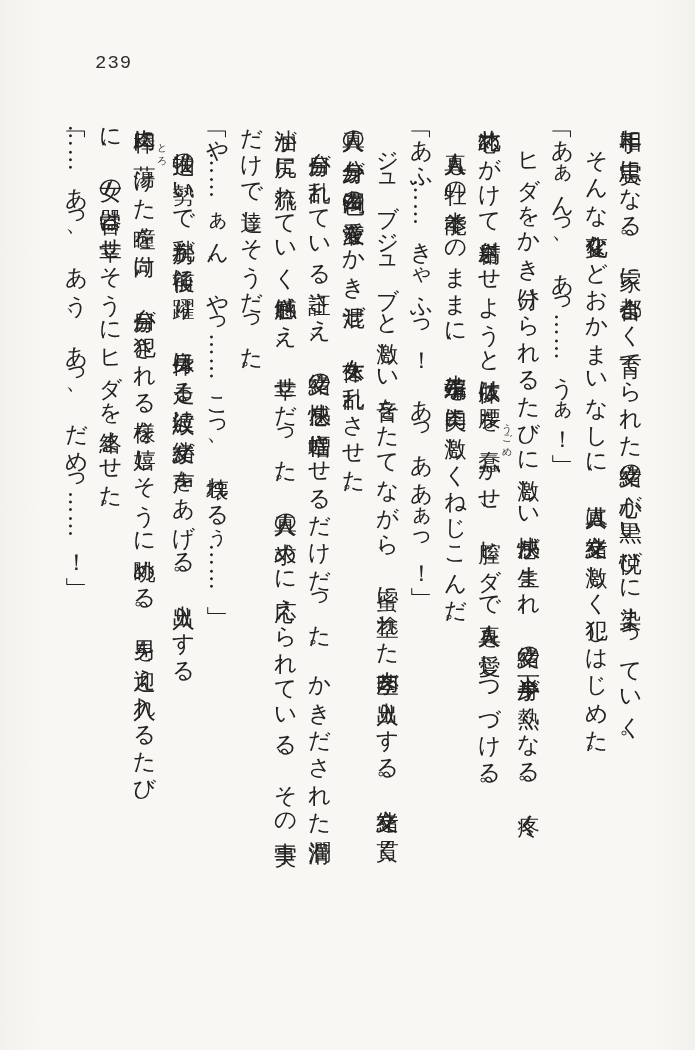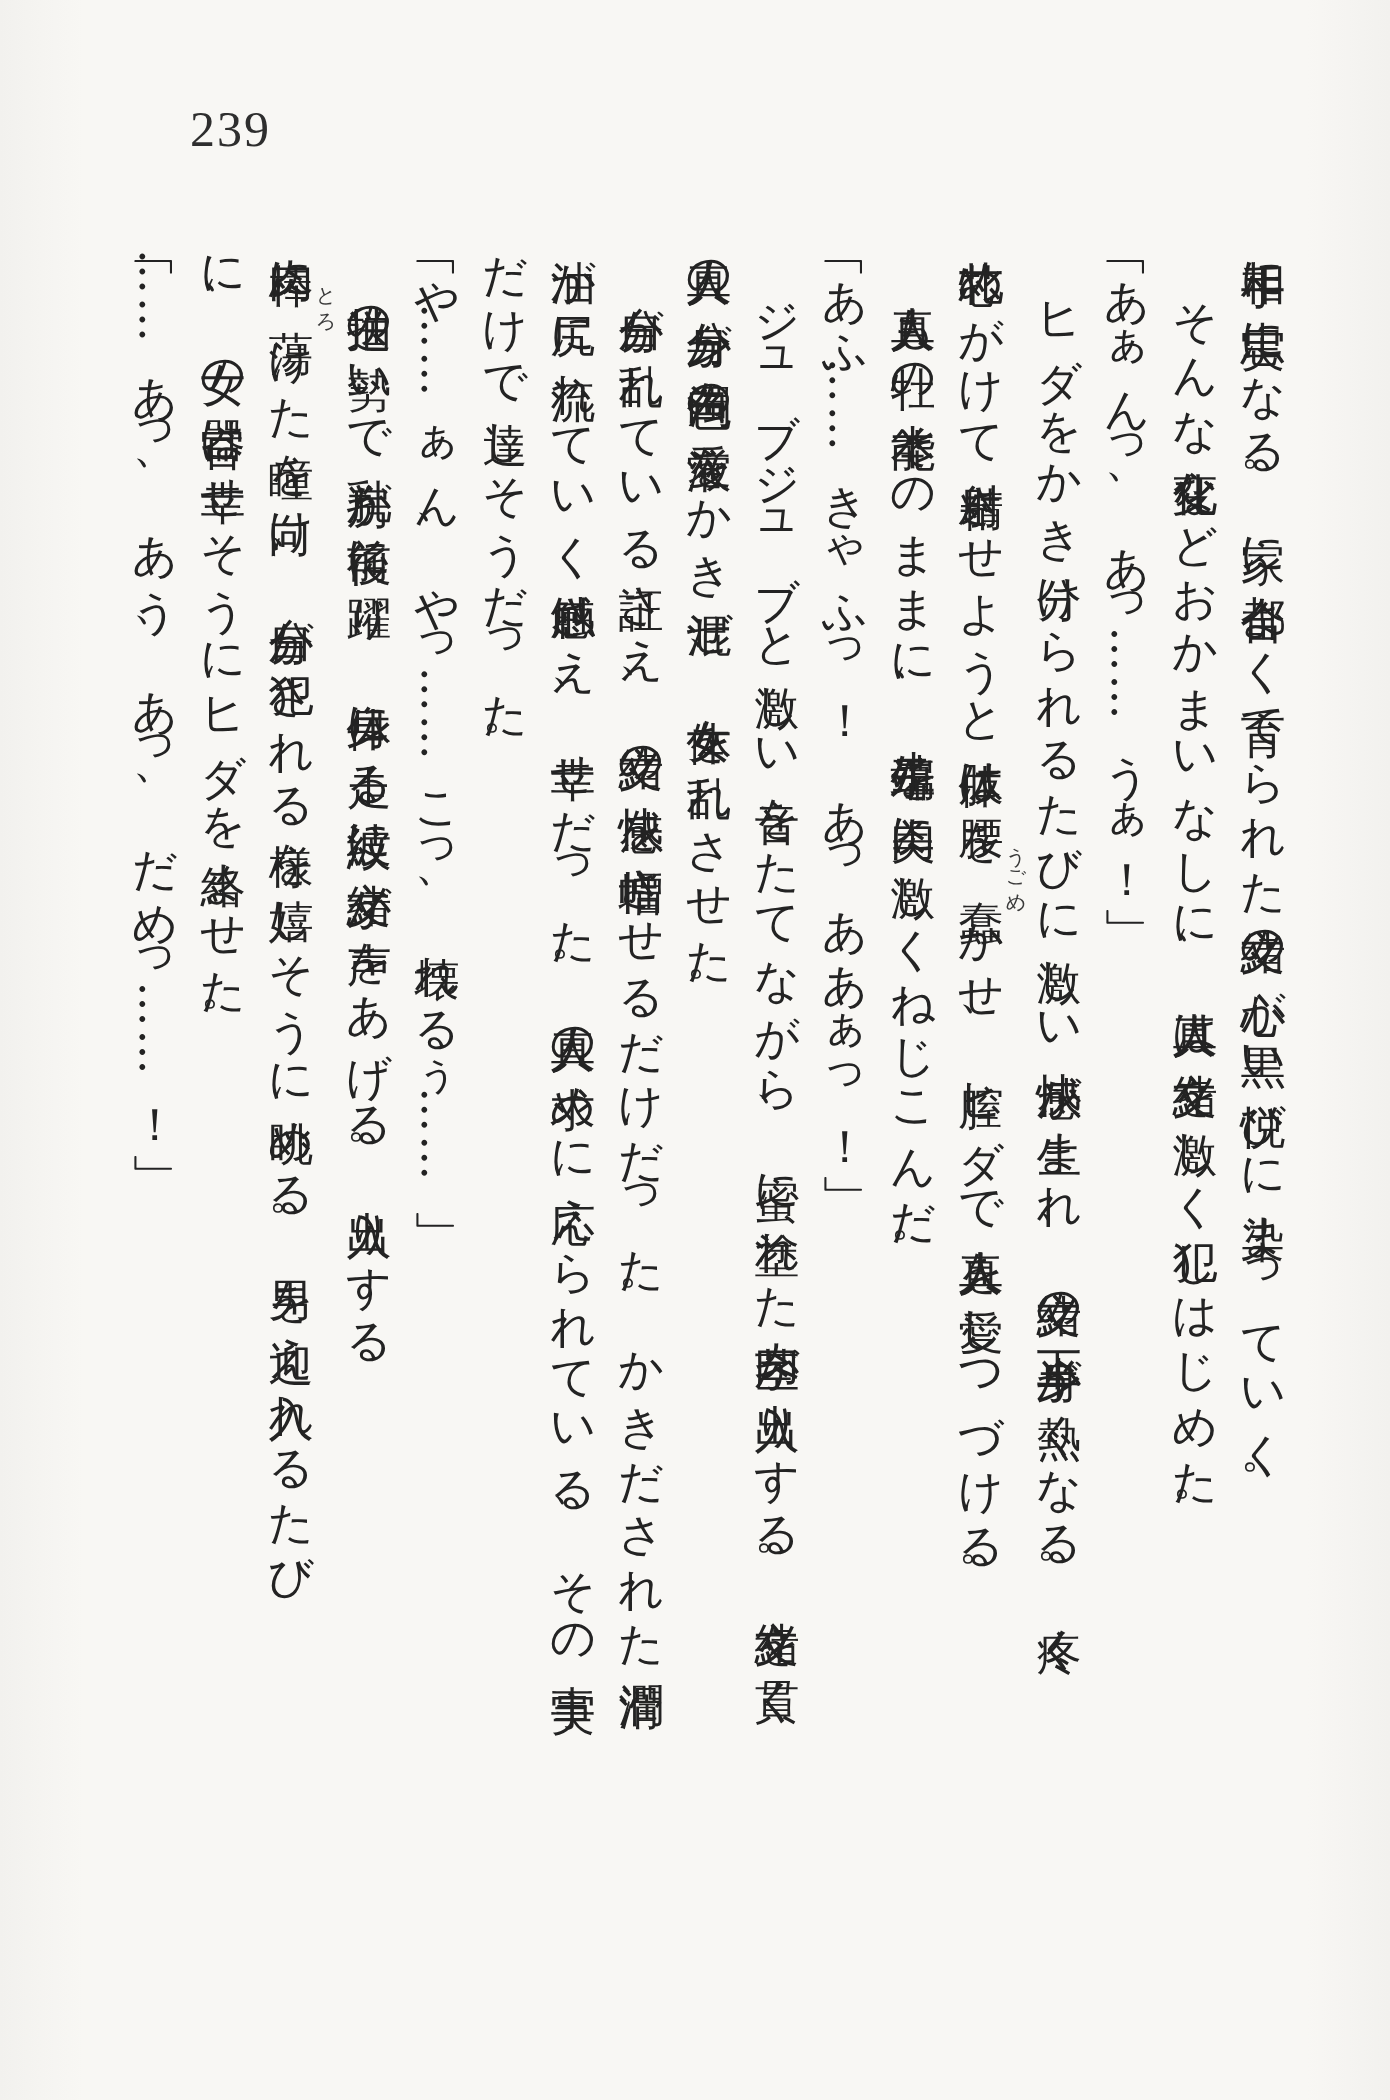--- a/index.html
+++ b/index.html
@@ -16,24 +16,24 @@
   }
   .page {
     position: absolute;
     inset: 0;
     background: linear-gradient(90deg, #f2f1ee 0%, #f8f7f4 6%, #f8f7f4 94%, #f2f1ee 100%);
   }
   .page-number {
     position: absolute;
     top: 52px;
     left: 95px;
-    font-size: 25px;
+    font-size: 19px;
     letter-spacing: 1px;
     color: #2e2e2e;
-    font-family: Liberation Serif, serif;
+    font-family: Liberation Mono, monospace;
   }
   .text-block {
     position: absolute;
     top: 112px;
     right: 47px;
     width: 580px;
     height: 916px;
     writing-mode: vertical-rl;
     text-orientation: mixed;
     font-size: 22.5px;

